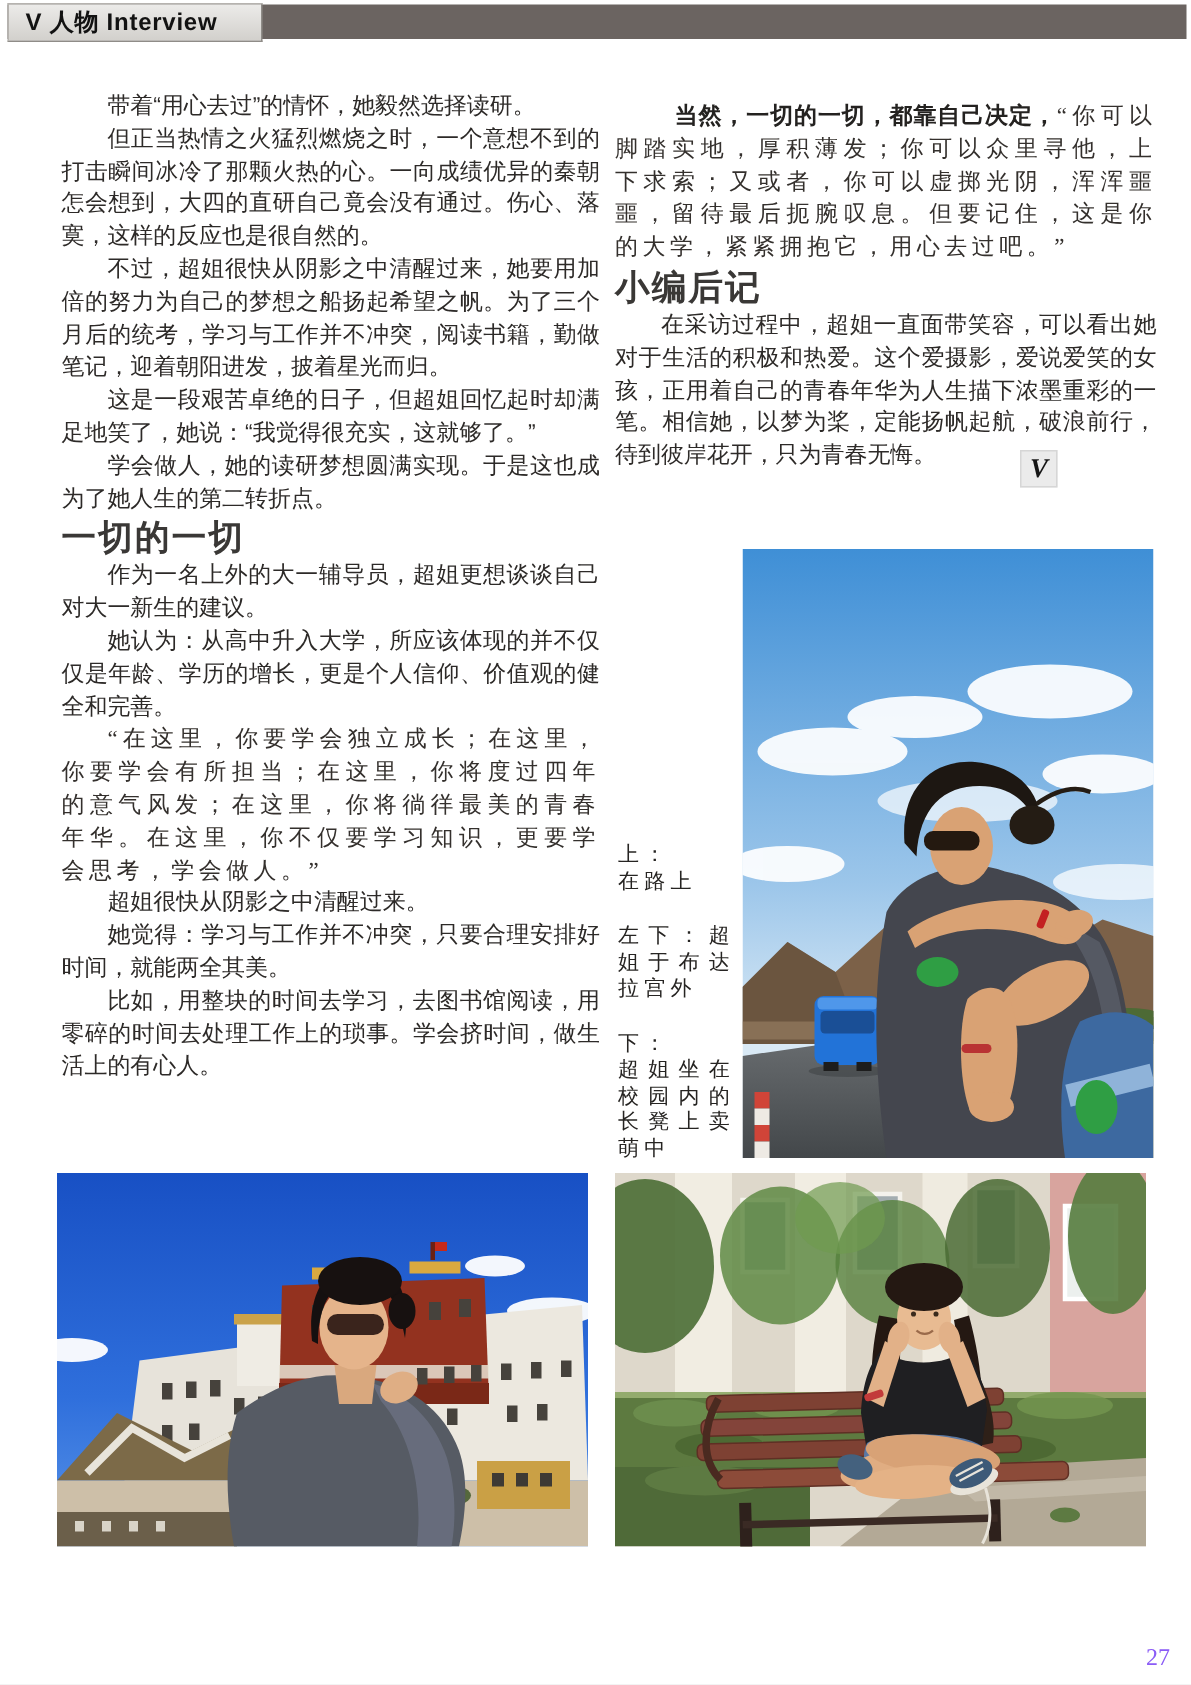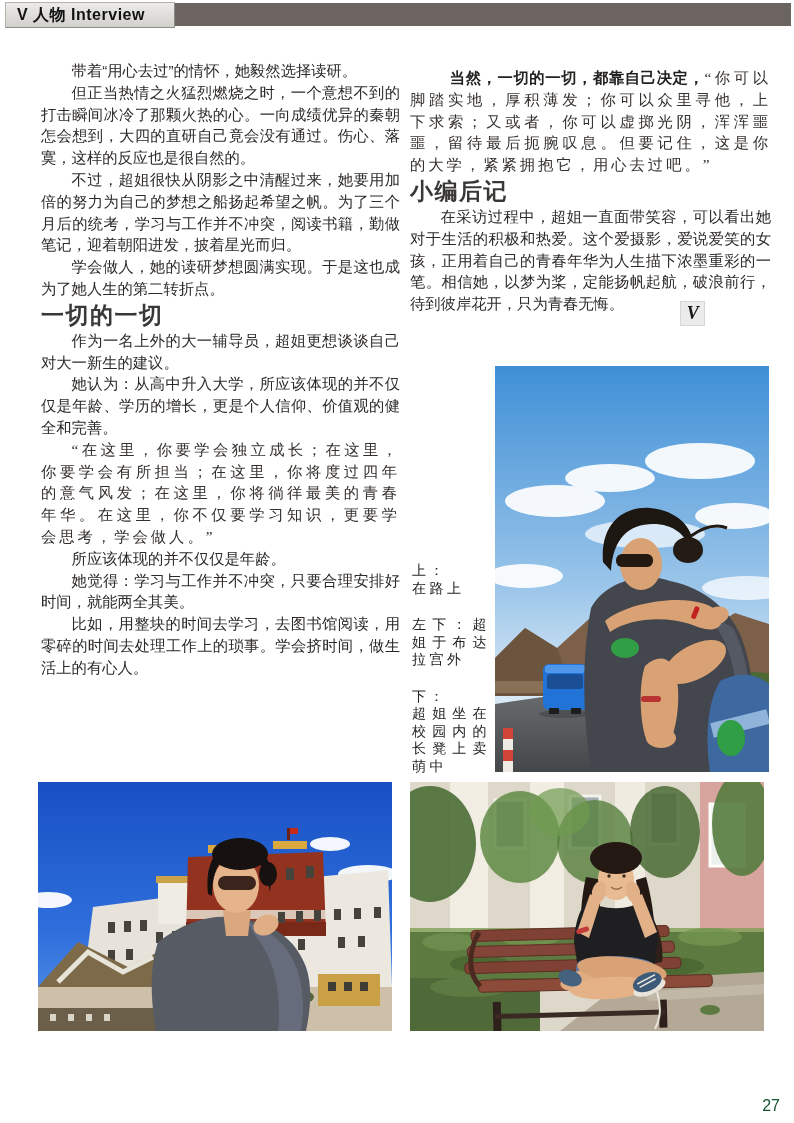--- a/index.html
+++ b/index.html
@@ -48,43 +48,44 @@
   }
   .caption-block{margin-bottom:19px;}
   .photo{display:block;}
   .photo-road{position:absolute;left:85px;top:0;width:274px;height:406px;}
   .photo-potala{position:absolute;left:38px;top:782px;width:354px;height:249px;}
   .photo-bench{position:absolute;left:410px;top:782px;width:354px;height:249px;}
   .photo svg{display:block;width:100%;height:100%;}
   
   .page-num{
     position:absolute;right:14px;bottom:8px;
-    font-family:Liberation Sans, sans-serif;font-size:16px;color:#14532d;margin-top:25px;
+    font-family:Liberation Serif, serif;font-size:16px;color:#8b5cf6;margin-top:25px;
   }
 </style>
 </head>
 <body>
 
 <div class="page">
 
   <div class="header-bar"></div>
   <div class="header-tab">
     <span>V 人物 Interview</span>
   </div>
 
   <div class="col col-left">
     <p class="body">带着“用心去过”的情怀，她毅然选择读研。</p>
     <p class="body">但正当热情之火猛烈燃烧之时，一个意想不到的打击瞬间冰冷了那颗火热的心。一向成绩优异的秦朝怎会想到，大四的直研自己竟会没有通过。伤心、落寞，这样的反应也是很自然的。</p>
     <p class="body">不过，超姐很快从阴影之中清醒过来，她要用加倍的努力为自己的梦想之船扬起希望之帆。为了三个月后的统考，学习与工作并不冲突，阅读书籍，勤做笔记，迎着朝阳进发，披着星光而归。</p>
+    <p class="body">这是一段艰苦卓绝的日子，但超姐回忆起时却满足地笑了，她说：“我觉得很充实，这就够了。”</p>
     <p class="body">学会做人，她的读研梦想圆满实现。于是这也成为了她人生的第二转折点。</p>
     <h2 class="section h-left">一切的一切</h2>
     <p class="body">作为一名上外的大一辅导员，超姐更想谈谈自己对大一新生的建议。</p>
     <p class="body">她认为：从高中升入大学，所应该体现的并不仅仅是年龄、学历的增长，更是个人信仰、价值观的健全和完善。</p>
     <p class="body quote">“在这里，你要学会独立成长；在这里，你要学会有所担当；在这里，你将度过四年的意气风发；在这里，你将徜徉最美的青春年华。在这里，你不仅要学习知识，更要学会思考，学会做人。”</p>
-    <p class="body">所应该体现的并不仅仅是年龄。</p>
+    <p class="body">超姐很快从阴影之中清醒过来。</p>
     <p class="body">她觉得：学习与工作并不冲突，只要合理安排好时间，就能两全其美。</p>
     <p class="body">比如，用整块的时间去学习，去图书馆阅读，用零碎的时间去处理工作上的琐事。学会挤时间，做生活上的有心人。</p>
   </div>
 
   <div class="col col-right">
     <p class="body lead"><span class="lead-bold">当然，一切的一切，都靠自己决定，</span><span class="quote-inline">“你可以脚踏实地，厚积薄发；你可以众里寻他，上下求索；又或者，你可以虚掷光阴，浑浑噩噩，留待最后扼腕叹息。但要记住，这是你的大学，紧紧拥抱它，用心去过吧。”</span></p>
     <h2 class="section h-right">小编后记</h2>
     <p class="body"><span>在采访过程中，超姐一直面带笑容，可以看出她对于生活的积极和热爱。这个爱摄影，爱说爱笑的女孩，正用着自己的青春年华为人生描下浓墨重彩的一笔。相信她，以梦为桨，定能扬帆起航，破浪前行，待到彼岸花开，只为青春无悔。</span><span class="end-mark">V</span></p>
   </div>
 

